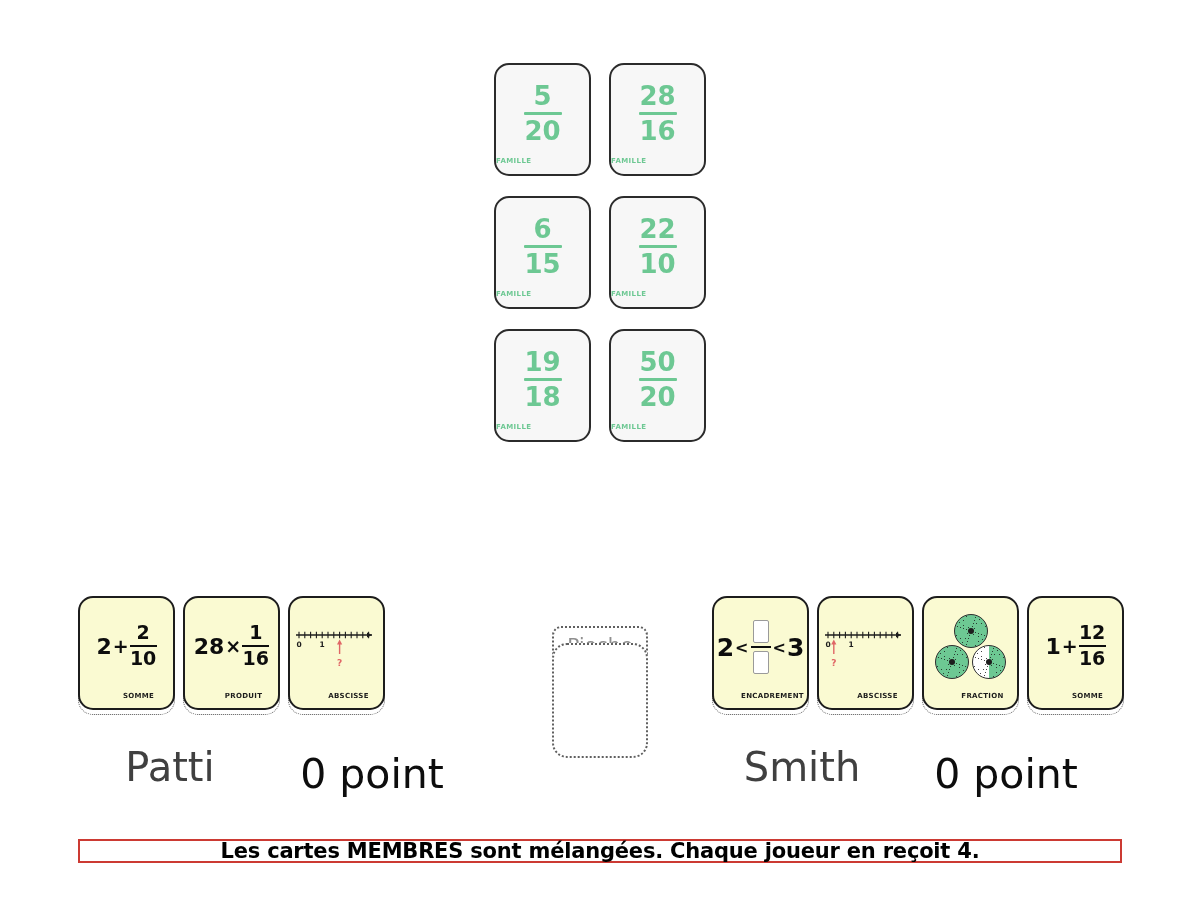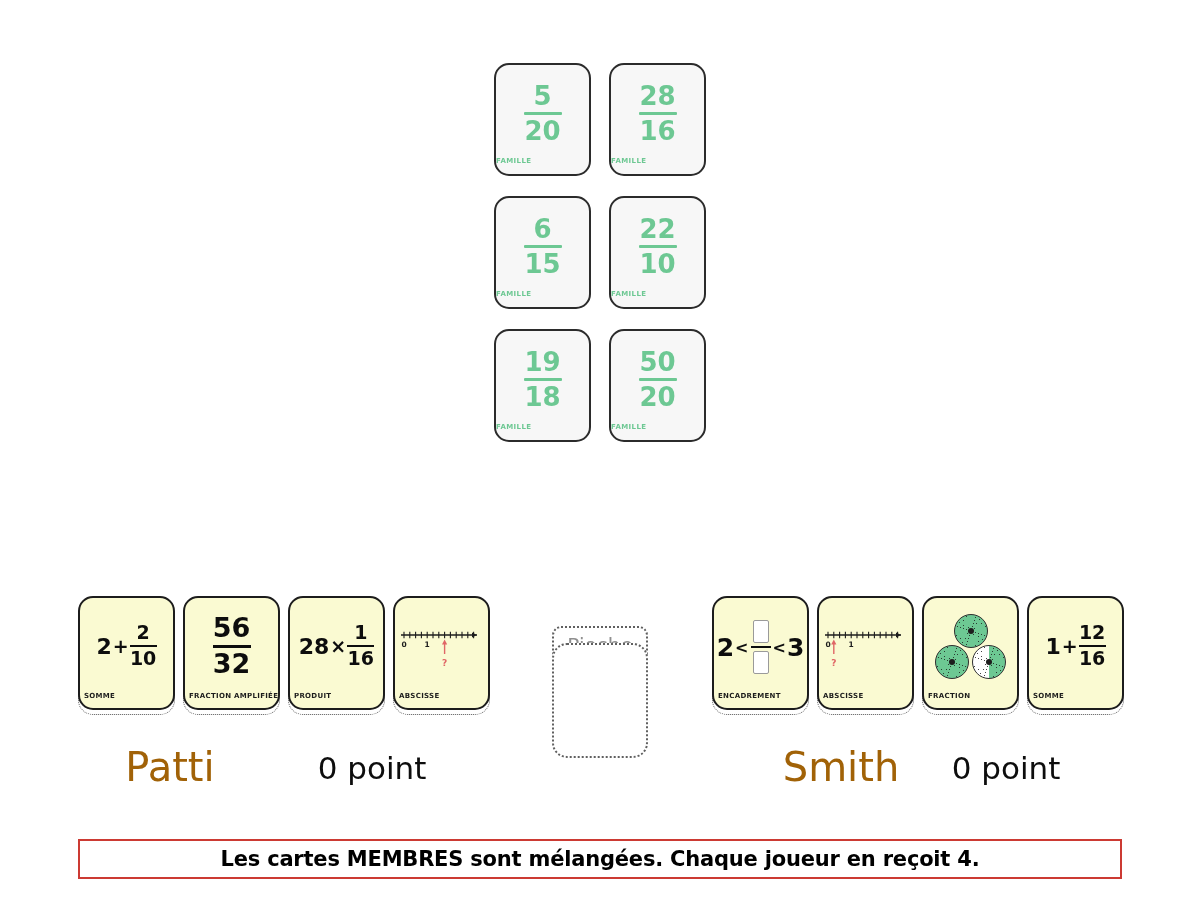--- a/index.html
+++ b/index.html
@@ -36,21 +36,21 @@
   .slot .ph {
     position:absolute; left:0; top:6px; width:97px; height:113px; box-sizing:border-box;
     border:1.5px dotted #555; border-radius:15px;
   }
   .hcard {
     position:absolute; left:0; top:0; box-sizing:border-box; width:97px; height:114px;
     background:#fafad2; border:2px solid #1c1c1c; border-radius:15px;
     display:flex; align-items:center; justify-content:center; cursor:pointer;
   }
   .clabel {
-    position:absolute; bottom:8px; left:4px; width:100%; 
+    position:absolute; bottom:8px; left:12px; width:100%; text-align:center;
     font-size:7px; font-weight:bold; color:#1c1c1c; letter-spacing:0.3px; white-space:nowrap;margin-top:41px;
   }
   .math { display:flex; align-items:center; font-weight:bold; color:#0d0d0d; margin-bottom:14px; }
   .math .whole { font-size:22px; }
   .math .op { font-size:19px; margin:0 1px; }
   .sfrac { display:flex; flex-direction:column; align-items:center; }
   .sfrac .n, .sfrac .d { font-size:19px; font-weight:bold; line-height:1.05; color:#0d0d0d; }
   .sfrac .b { width:27px; height:2.5px; background:#0d0d0d; margin:2px 0; }
   .bigfrac .n, .bigfrac .d { font-size:27px; }
   .bigfrac .b { width:38px; height:3px; }
@@ -93,30 +93,30 @@
     border:2px dotted #606060; border-radius:9px;
     display:flex; align-items:center; justify-content:center;
     color:#8f8f8f; font-size:20px;
   }
   .pioche-pile {
     position:absolute; left:552px; top:643px; width:96px; height:115px; box-sizing:border-box;
     border:2px dotted #606060; border-radius:15px; background:#ffffff;
   }
 
   
-  .pname  { position:absolute; top:744px; transform:translateX(-50%); font-size:40px; color:#a16207; white-space:nowrap; }
-  .pscore { position:absolute; top:750px; transform:translateX(-50%); font-size:31px; color:#0d0d0d; white-space:nowrap; }
+  .pname  { position:absolute; top:744px; transform:translateX(-50%); font-size:40px; color:#404040; white-space:nowrap; }
+  .pscore { position:absolute; top:750px; transform:translateX(-50%); font-size:41px; color:#0d0d0d; white-space:nowrap; }
   #name-patti  { left:170px; }
   #score-patti { left:372px; }
-  #name-smith  { left:841px; }
+  #name-smith  { left:802px; }
   #score-smith { left:1006px; }
 
   
   .msg {
-    position:absolute; left:78px; top:839px; width:1044px; height:40px; box-sizing:border-box;
+    position:absolute; left:78px; top:839px; width:1044px; height:24px; box-sizing:border-box;
     border:2px solid #cc3a33; background:#ffffff;
     display:flex; align-items:center; justify-content:center;
     font-size:21px; font-weight:bold; letter-spacing:-0.2px; color:#000000;
   }
 </style>
 </head>
 <body>
 
 <div class="famille-grid">
   <div class="fcard">
@@ -185,33 +185,20 @@
           <span class="sfrac">
             <span class="n">2</span>
             <span class="b"></span>
             <span class="d">10</span>
           </span>
       </div>
       <div class="clabel">SOMME</div>
     </div>
   </div>
 
-  <div class="slot">
-    <div class="ph"></div>
-    <div class="hcard">
-      <div class="math">
-        <span class="sfrac bigfrac">
-            <span class="n">56</span>
-            <span class="b"></span>
-            <span class="d">32</span>
-          </span>
-      </div>
-      <div class="clabel">FRACTION AMPLIFIÉE</div>
-    </div>
-  </div>
 
   <div class="slot">
     <div class="ph"></div>
     <div class="hcard">
       <div class="math">
         <span class="whole">28</span>
           <span class="op">×</span>
           <span class="sfrac">
             <span class="n">1</span>
             <span class="b"></span>

